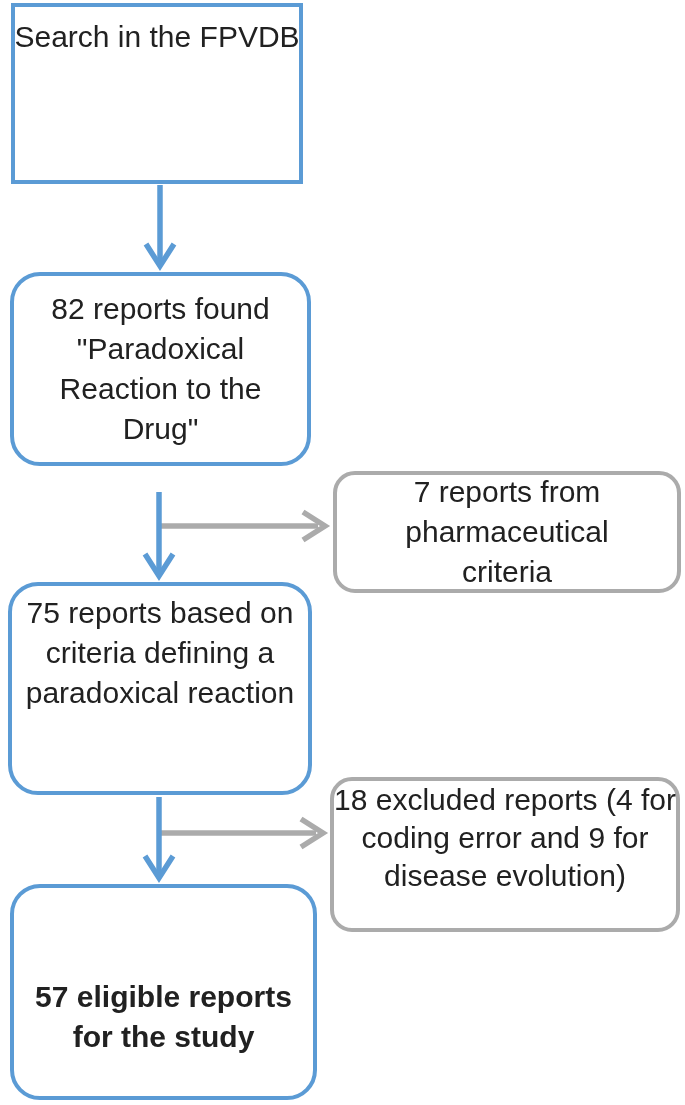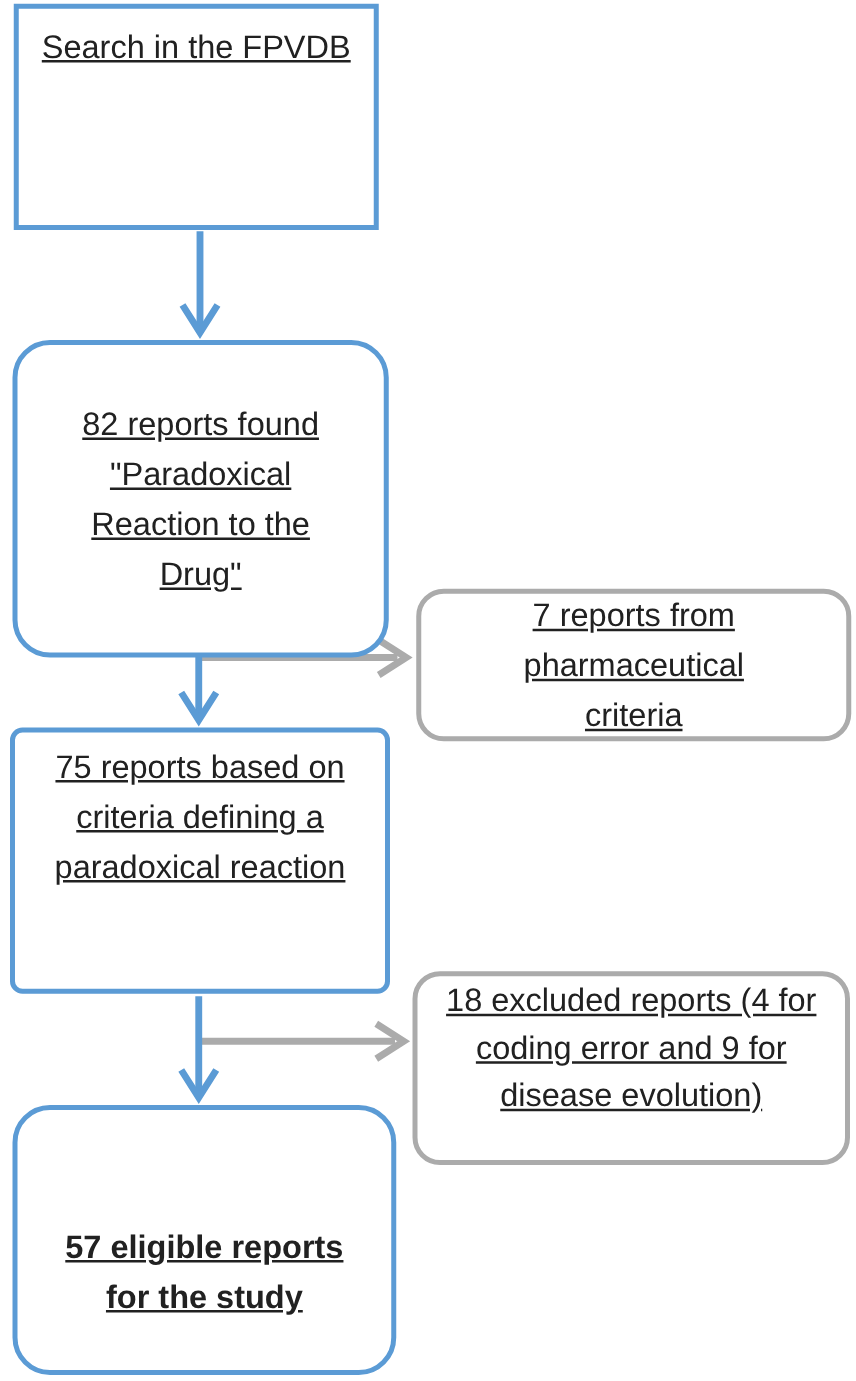--- a/index.html
+++ b/index.html
@@ -28,34 +28,33 @@
   .connector-blue { stroke: var(--primary-blue); }
   .connector-gray { stroke: var(--neutral-gray); }
   .connector-stroke { fill: none; stroke-width: 5.5; stroke-linecap: butt; stroke-linejoin: miter; }
   .node {
     position: absolute;
     background: var(--background);
     display: flex;
     flex-direction: column;
     align-items: center;
     text-align: center;
-    font-size: 26px;
+    font-size: 30px;
     line-height: 40px;
-    text-decoration: underline;
   }
   .node .line { display: block; white-space: nowrap; }
   .accent-blue { border: 4px solid var(--primary-blue); }
   .accent-gray { border: 4px solid var(--neutral-gray); }
   .rounded { border-radius: 30px; }
   .rounded-sm { border-radius: 22px; }
 
   .node-search   { left: 11px;  top: 3px;   width: 292px; height: 181px; justify-content: flex-start; padding-top: 10px; }
-  .node-found    { left: 10px;  top: 272px; width: 301px; height: 254px; justify-content: center; padding-top: 0; }
+  .node-found    { left: 10px;  top: 272px; width: 301px; height: 194px; justify-content: center; padding-top: 0; }
   .node-pharma   { left: 333px; top: 471px; width: 348px; height: 122px; justify-content: center; }
-  .node-criteria { left: 8px;   top: 582px; width: 304px; height: 213px; justify-content: flex-start; padding-top: 7px; border-radius: 10px; }
+  .node-criteria { left: 8px;   top: 582px; width: 304px; height: 213px; justify-content: flex-start; padding-top: 7px; }
   .node-excluded { left: 330px; top: 777px; width: 350px; height: 155px; justify-content: flex-start; line-height: 38px; }
   .node-eligible { left: 10px;  top: 884px; width: 307px; height: 216px; justify-content: center; padding-top: 50px; font-weight: bold; }
 </style>
 </head>
 <body>
 
 <div class="canvas">
 
   <svg class="connectors" viewBox="0 0 685 1105" xmlns="http://www.w3.org/2000/svg">
     <g class="connector-blue connector-stroke">

